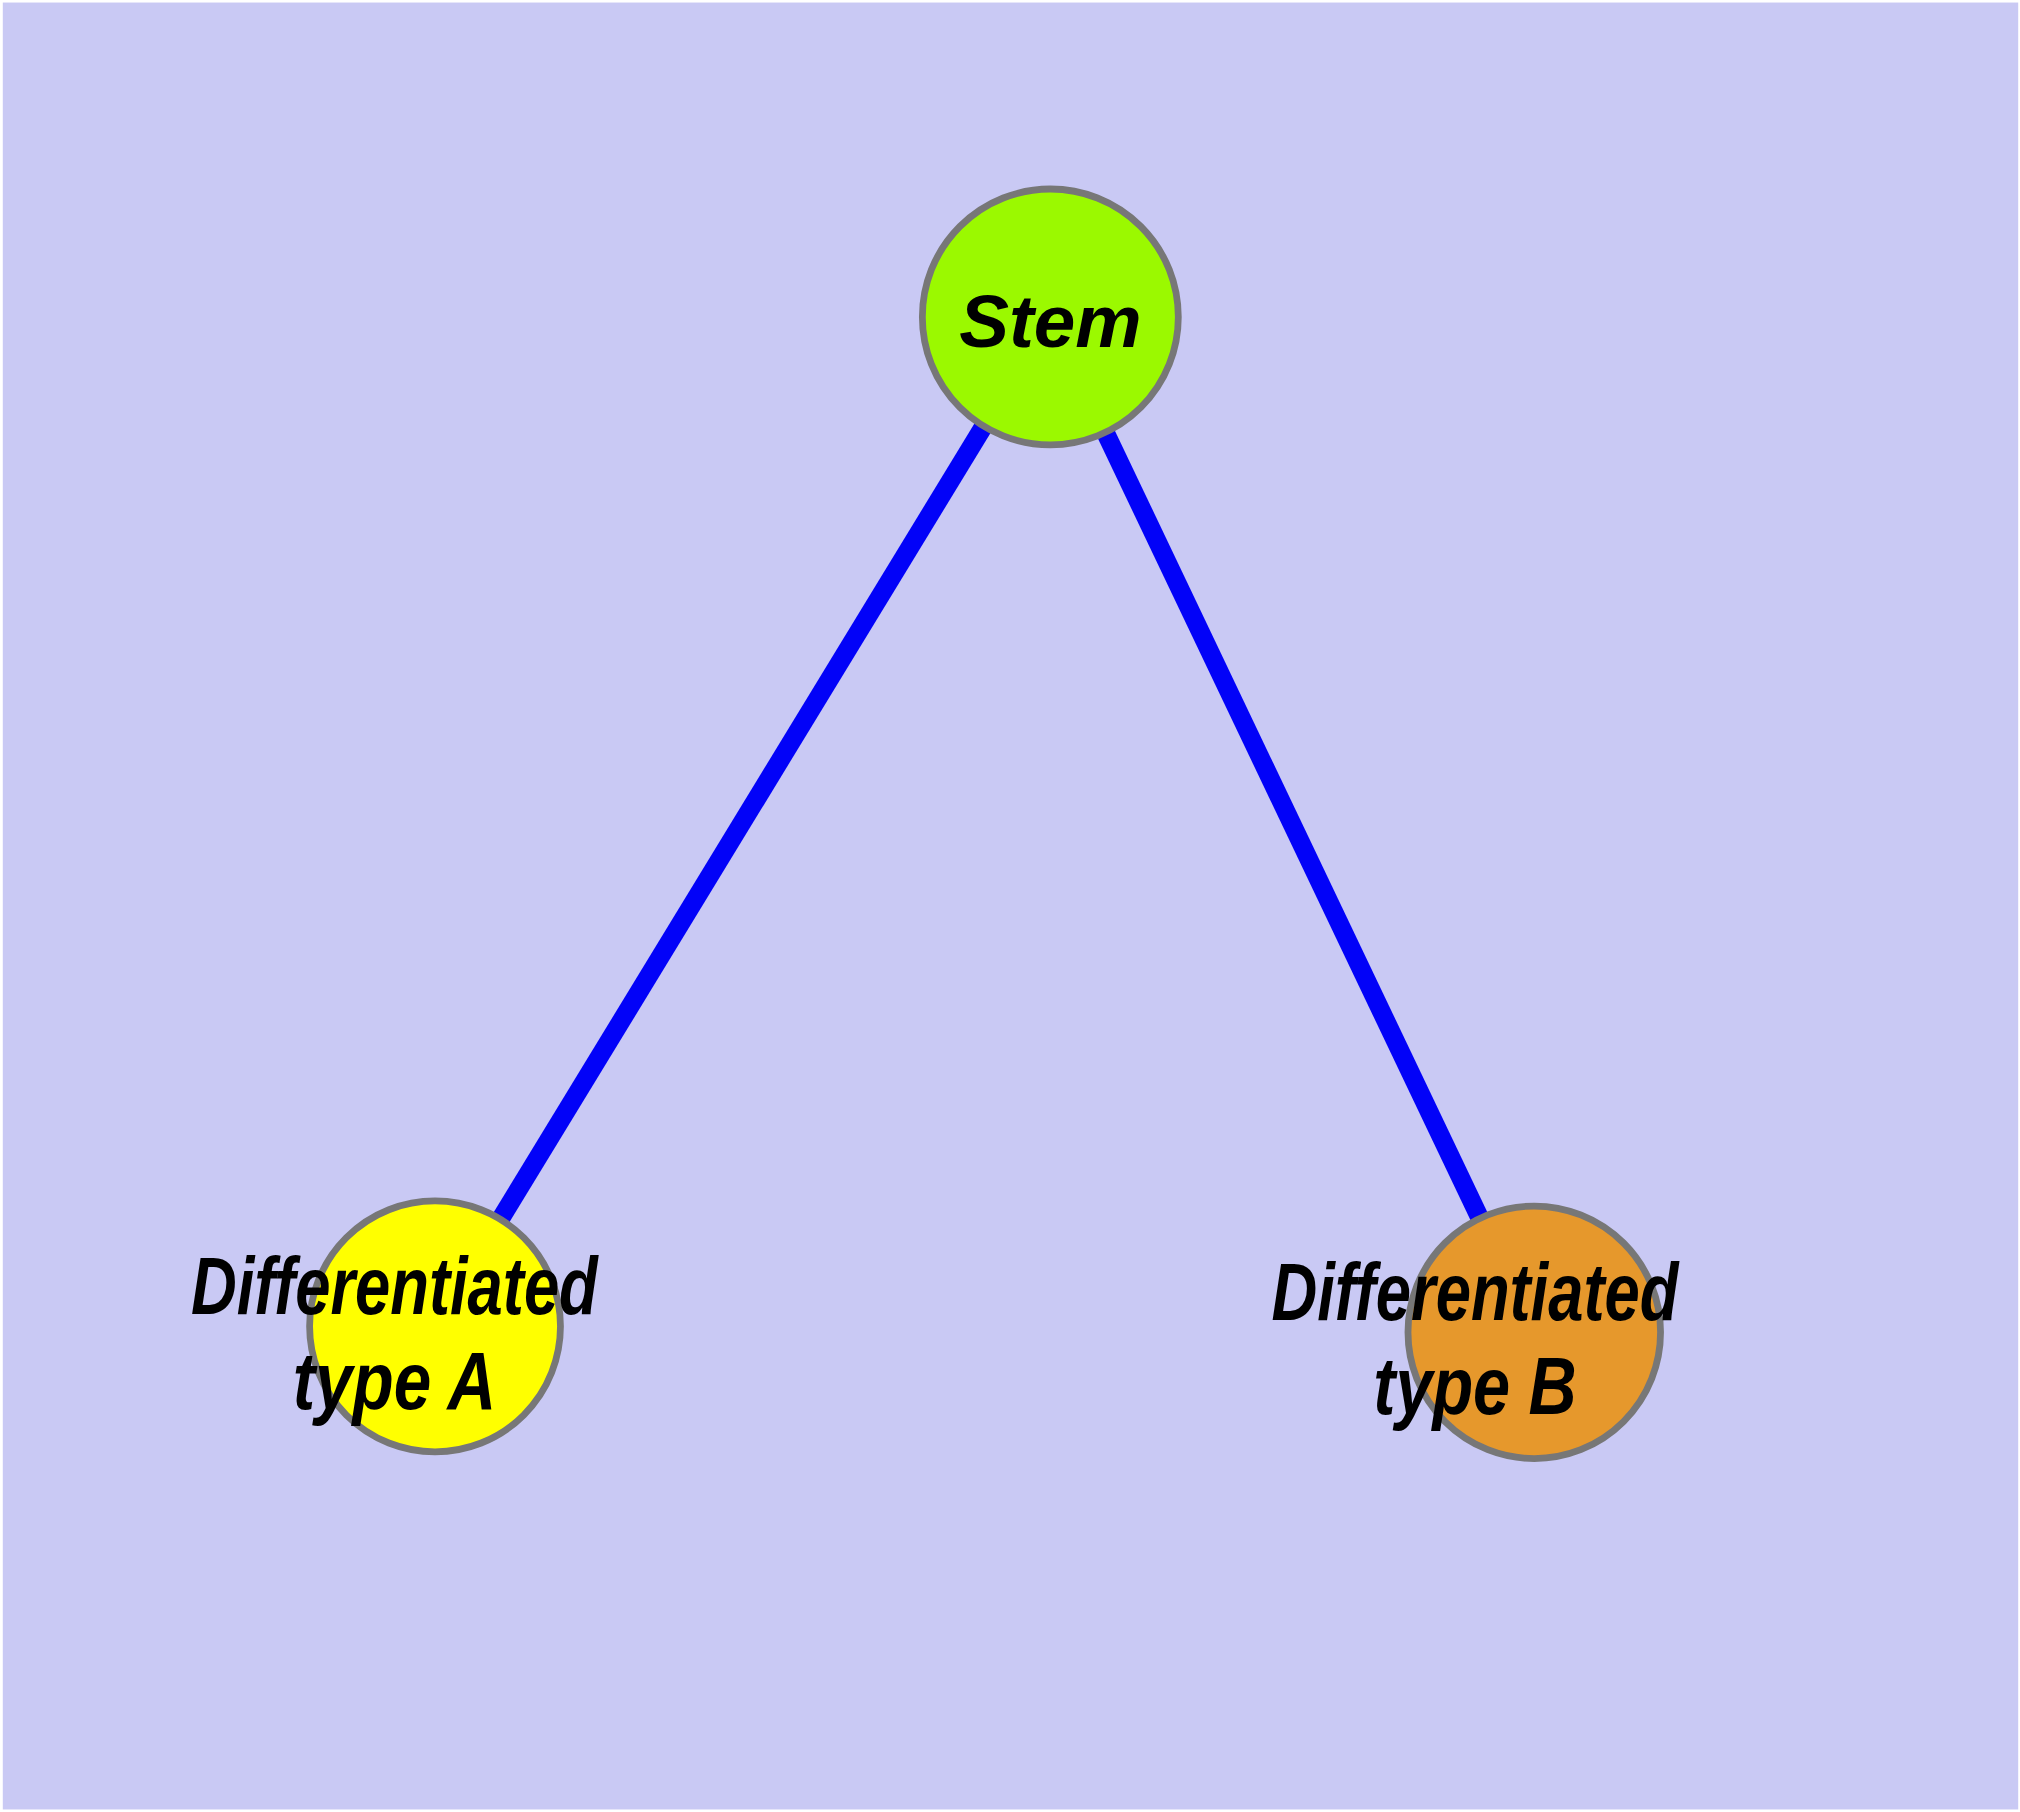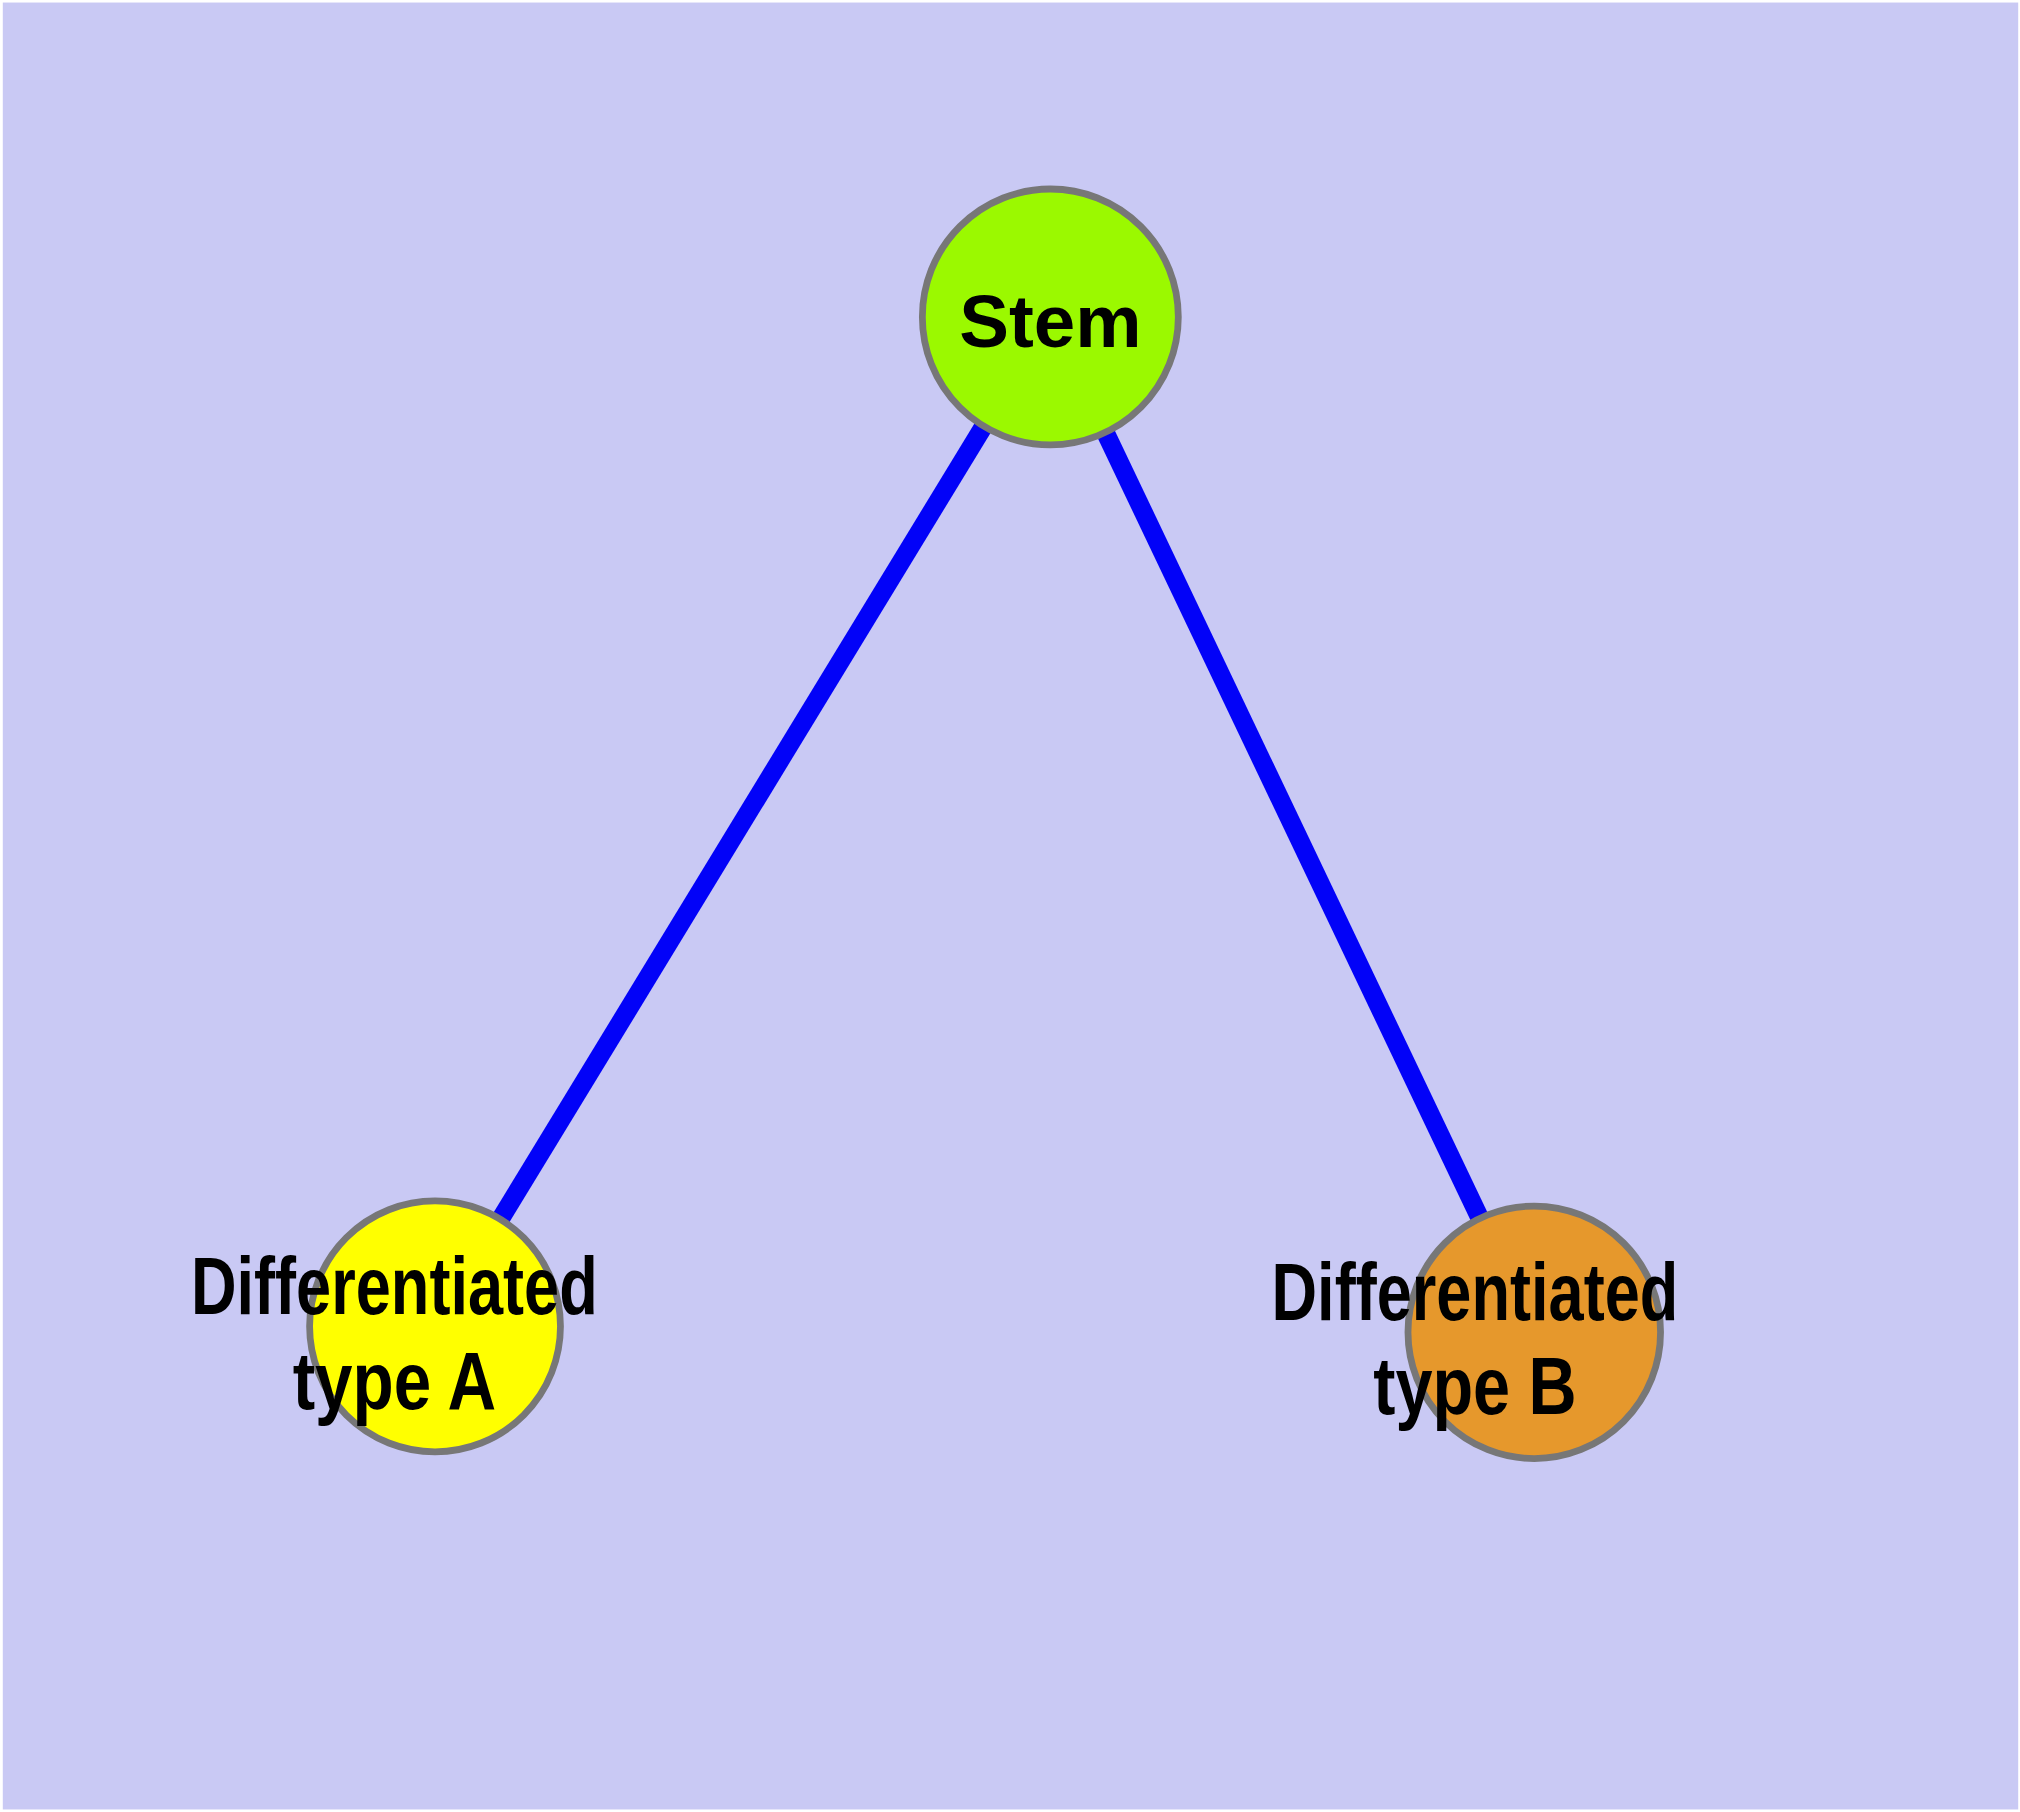--- a/index.html
+++ b/index.html
@@ -7,20 +7,21 @@
     padding: 0;
     background: #ffffff;
   }
   #stage {
     position: relative;
     width: 2021px;
     height: 1812px;
     background: #ffffff;
     overflow: hidden;
     font-family: "Liberation Sans", sans-serif;
+    font-style: italic;
   }
   #graph-svg {
     position: absolute;
     left: 0;
     top: 0;
     width: 2021px;
     height: 1812px;
     display: block;
   }
   .node-label {

